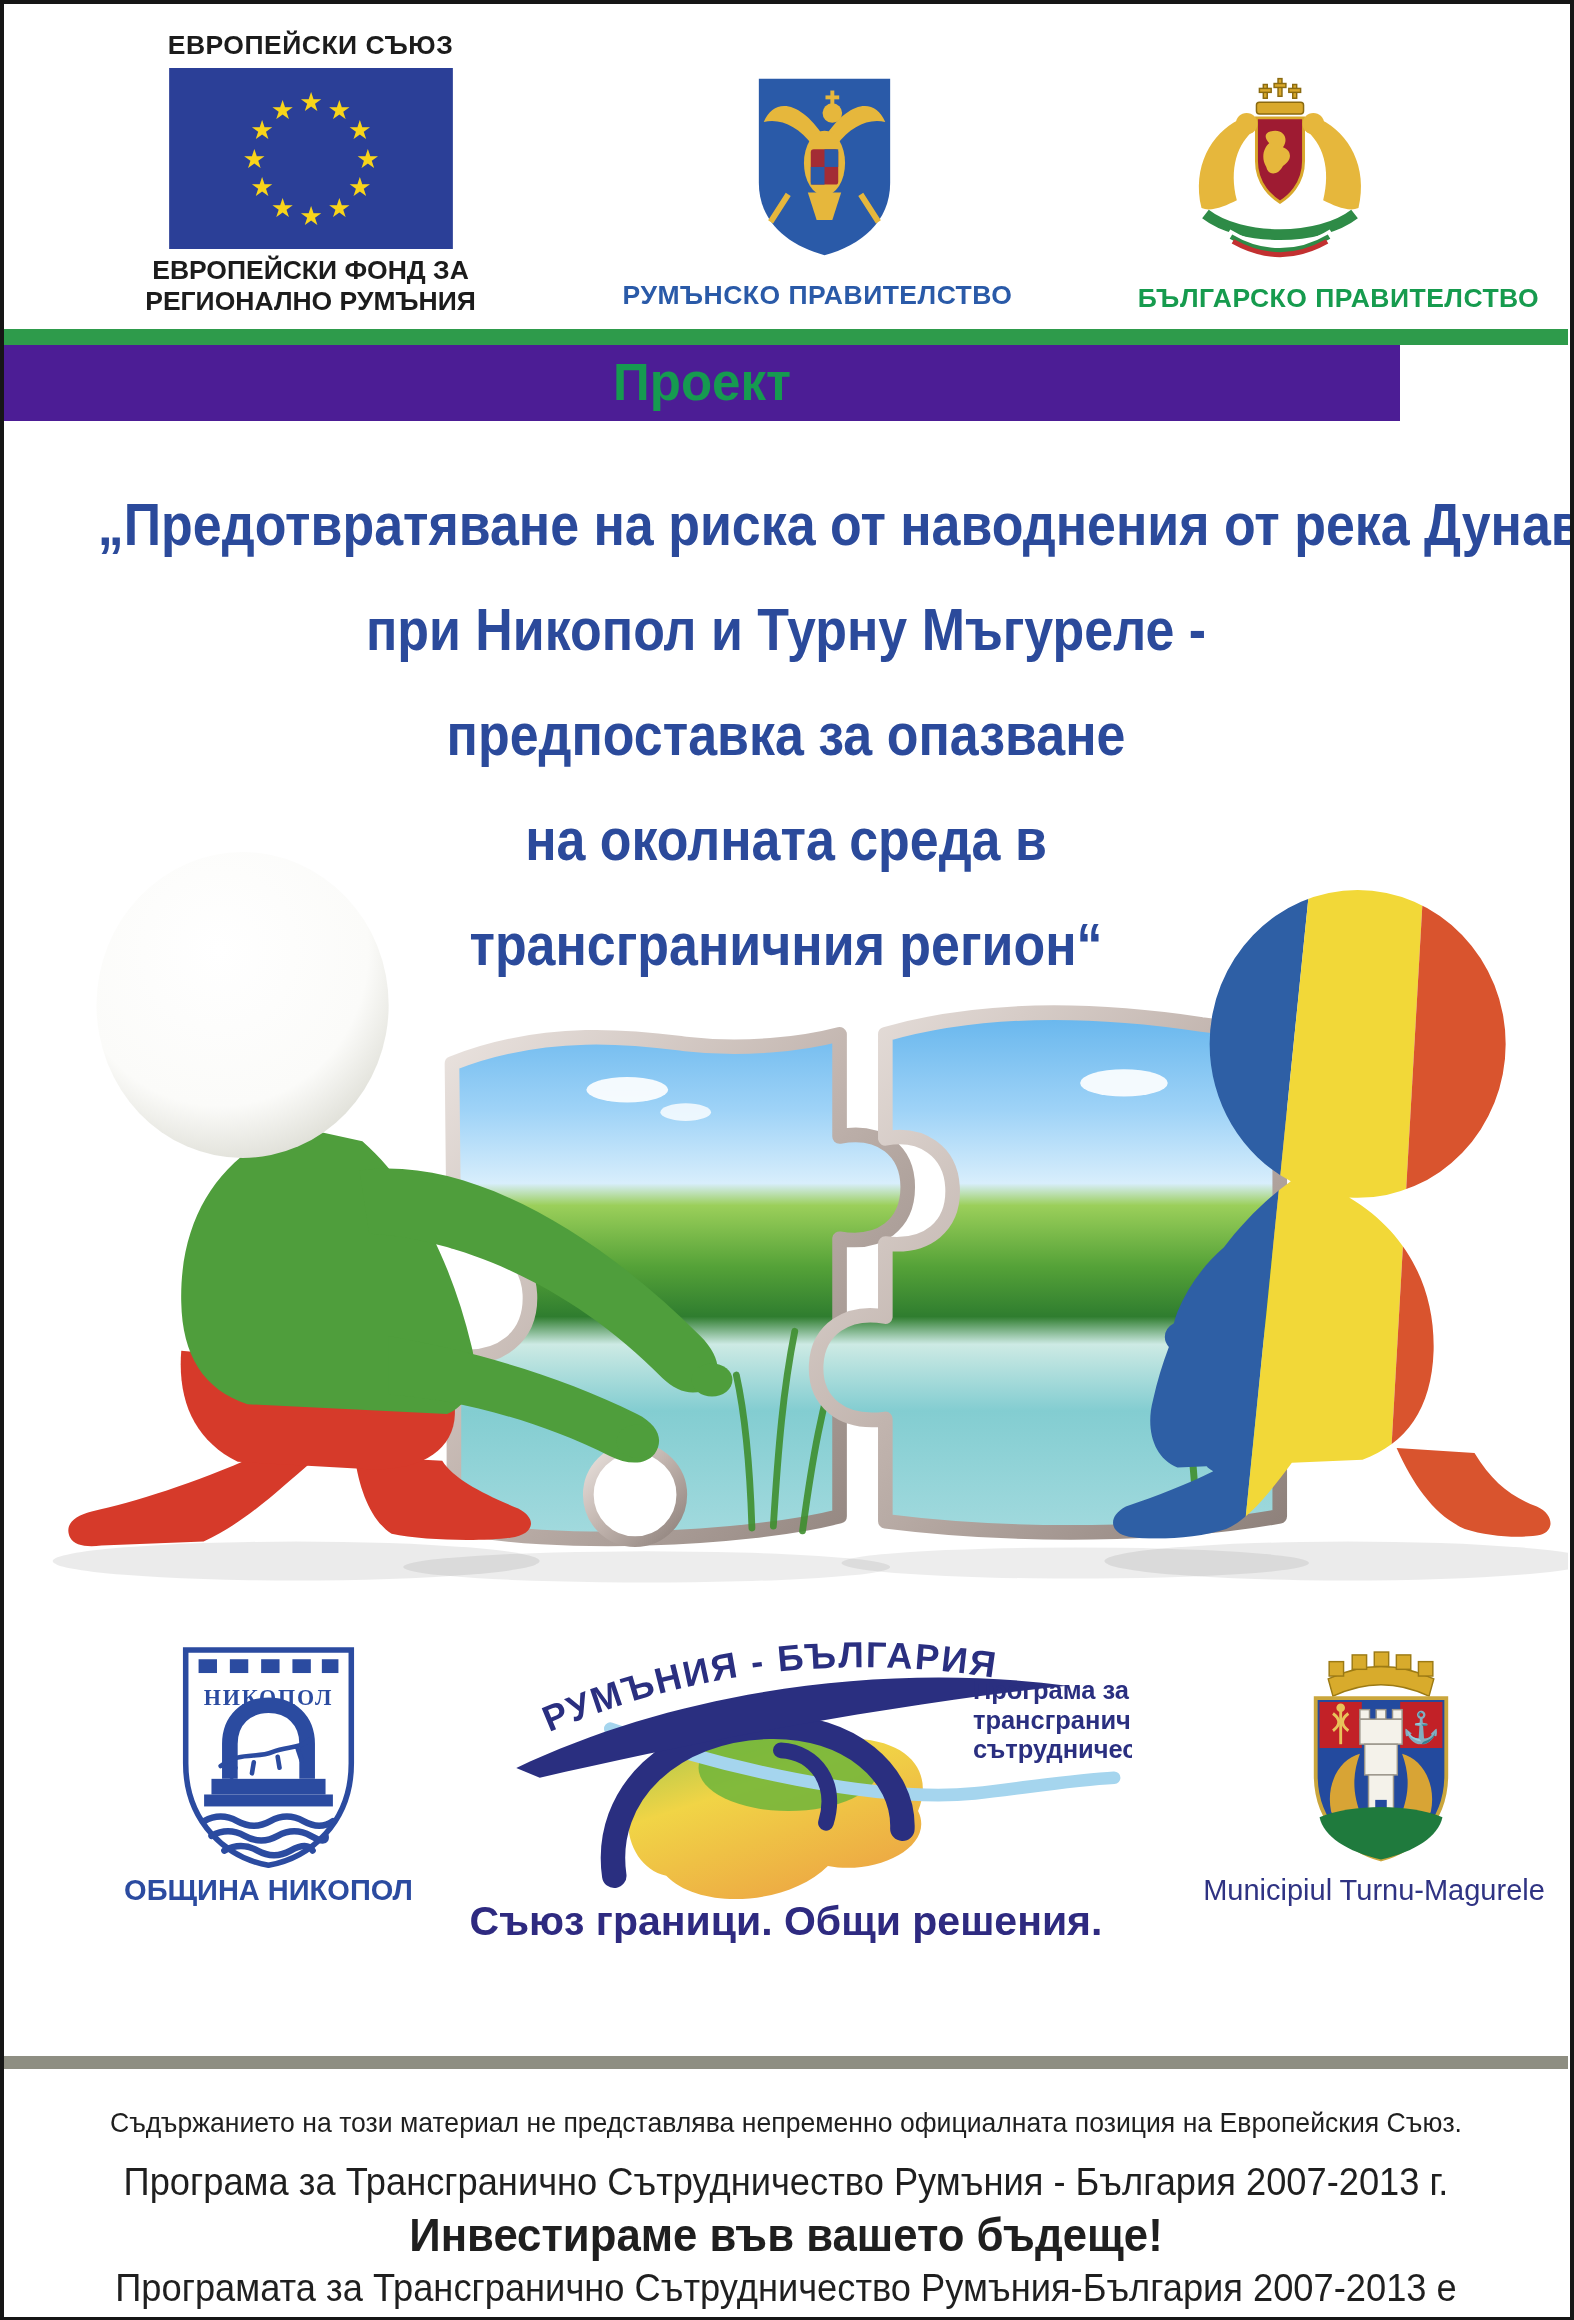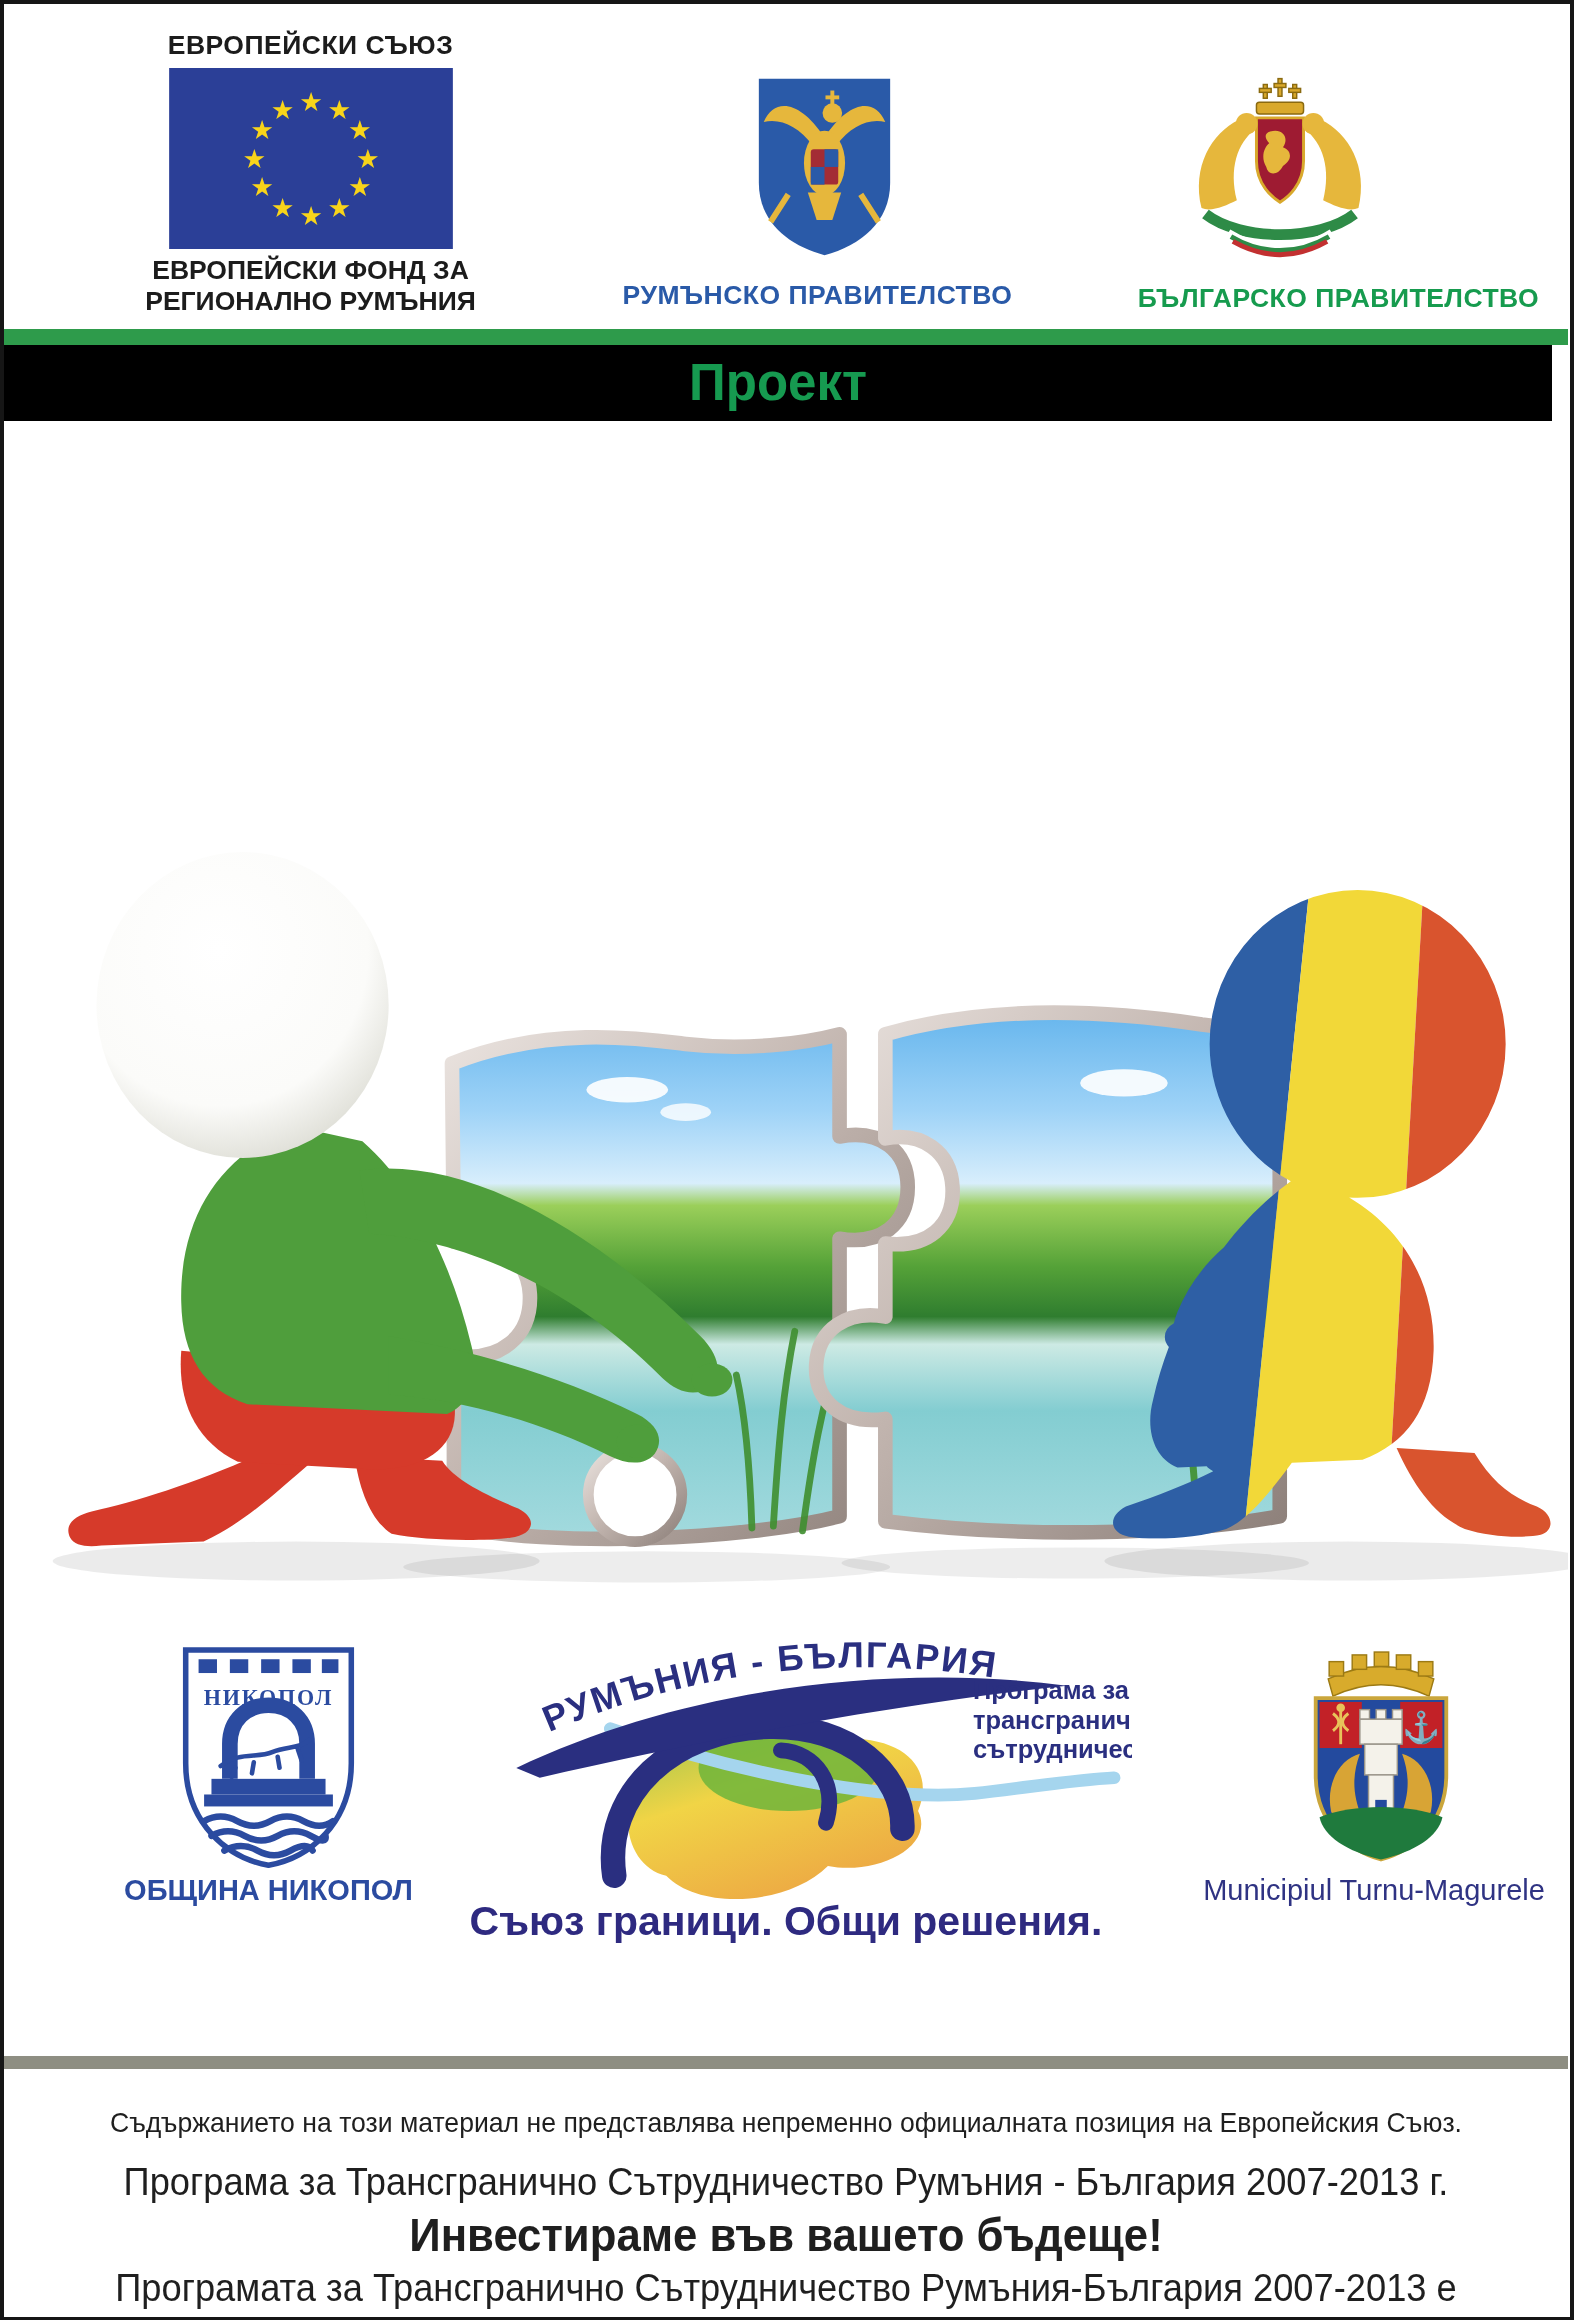--- a/index.html
+++ b/index.html
@@ -13,21 +13,21 @@
   
   .eu-block{left:130px;top:25.5px;width:353px;}
   .eu-top{font-size:26.5px;font-weight:bold;color:#1c1c1c;letter-spacing:0.5px;}
   .eu-flag{margin:7.8px auto 5.9px auto;display:block;}
   .eu-fund{font-size:26.5px;font-weight:bold;color:#1c1c1c;line-height:1.15;}
   .gov-label{font-size:26.5px;font-weight:bold;letter-spacing:0.5px;}
   .ro-label{left:588px;top:276px;width:451px;color:#2a5aa8;}
   .bg-label{left:1121px;top:279px;width:427px;color:#169b4e;}
   
   .green-stripe{left:0;top:325px;width:1564px;height:15.7px;background:#2e9b4b;}
-  .yellow-band{left:0;top:341px;width:1548px;height:76px;background:#000000;}
+  .yellow-band{left:0;top:341px;width:1396px;height:76px;background:#4c1d95;}
   .yellow-band .txt{font-size:51px;font-weight:bold;color:#169a50;line-height:76px;}
   
   .title-block{left:0;top:469px;width:1564px;}
   .title-line{font-size:59px;font-weight:bold;color:#2b4a9b;line-height:105px;
     transform:scaleX(.88);transform-origin:50% 50%;white-space:nowrap;}
   
   .partner-label{font-size:29px;font-weight:bold;}
   .nikopol-label{left:49px;top:1870px;width:431px;color:#2b4ba0;}
   .turnu-label{left:1166px;top:1870px;width:408px;color:#2f3383;font-weight:normal;}
   .slogan{left:0;top:1894px;width:1564px;font-size:41px;font-weight:bold;color:#2e2a80;}
@@ -113,20 +113,27 @@
     <path d="M60,181 C92,200 128,200 160,181" fill="none" stroke="#2e8b47" stroke-width="5"></path>
     <path d="M62,186 C94,204 126,204 158,186" fill="none" stroke="#c23030" stroke-width="5"></path>
   </svg>
   <div class="abs ctr gov-label bg-label">БЪЛГАРСКО ПРАВИТЕЛСТВО</div>
 
   <div class="abs green-stripe"></div>
   <div class="abs yellow-band ctr">
     <div class="txt">Проект</div>
   </div>
 
+  <div class="abs title-block ctr">
+    <div class="title-line">„Предотвратяване на риска от наводнения от река Дунав</div>
+    <div class="title-line">при Никопол и Турну Мъгуреле -</div>
+    <div class="title-line">предпоставка за опазване</div>
+    <div class="title-line">на околната среда в</div>
+    <div class="title-line">трансграничния регион“</div>
+  </div>
 
   <svg class="abs" style="left:0;top:838px;" width="1564" height="774" viewBox="0 0 1606 790">
     <defs>
       <radialGradient id="headG" cx="42%" cy="32%" r="75%">
         <stop offset="0%" stop-color="#ffffff"></stop>
           <stop offset="68%" stop-color="#fbfbf9"></stop>
         <stop offset="100%" stop-color="#d9d9d0"></stop>
       </radialGradient>
       <linearGradient id="landG" gradientUnits="userSpaceOnUse" x1="0" y1="160" x2="0" y2="730">
         <stop offset="0%" stop-color="#5fb2ec"></stop>

